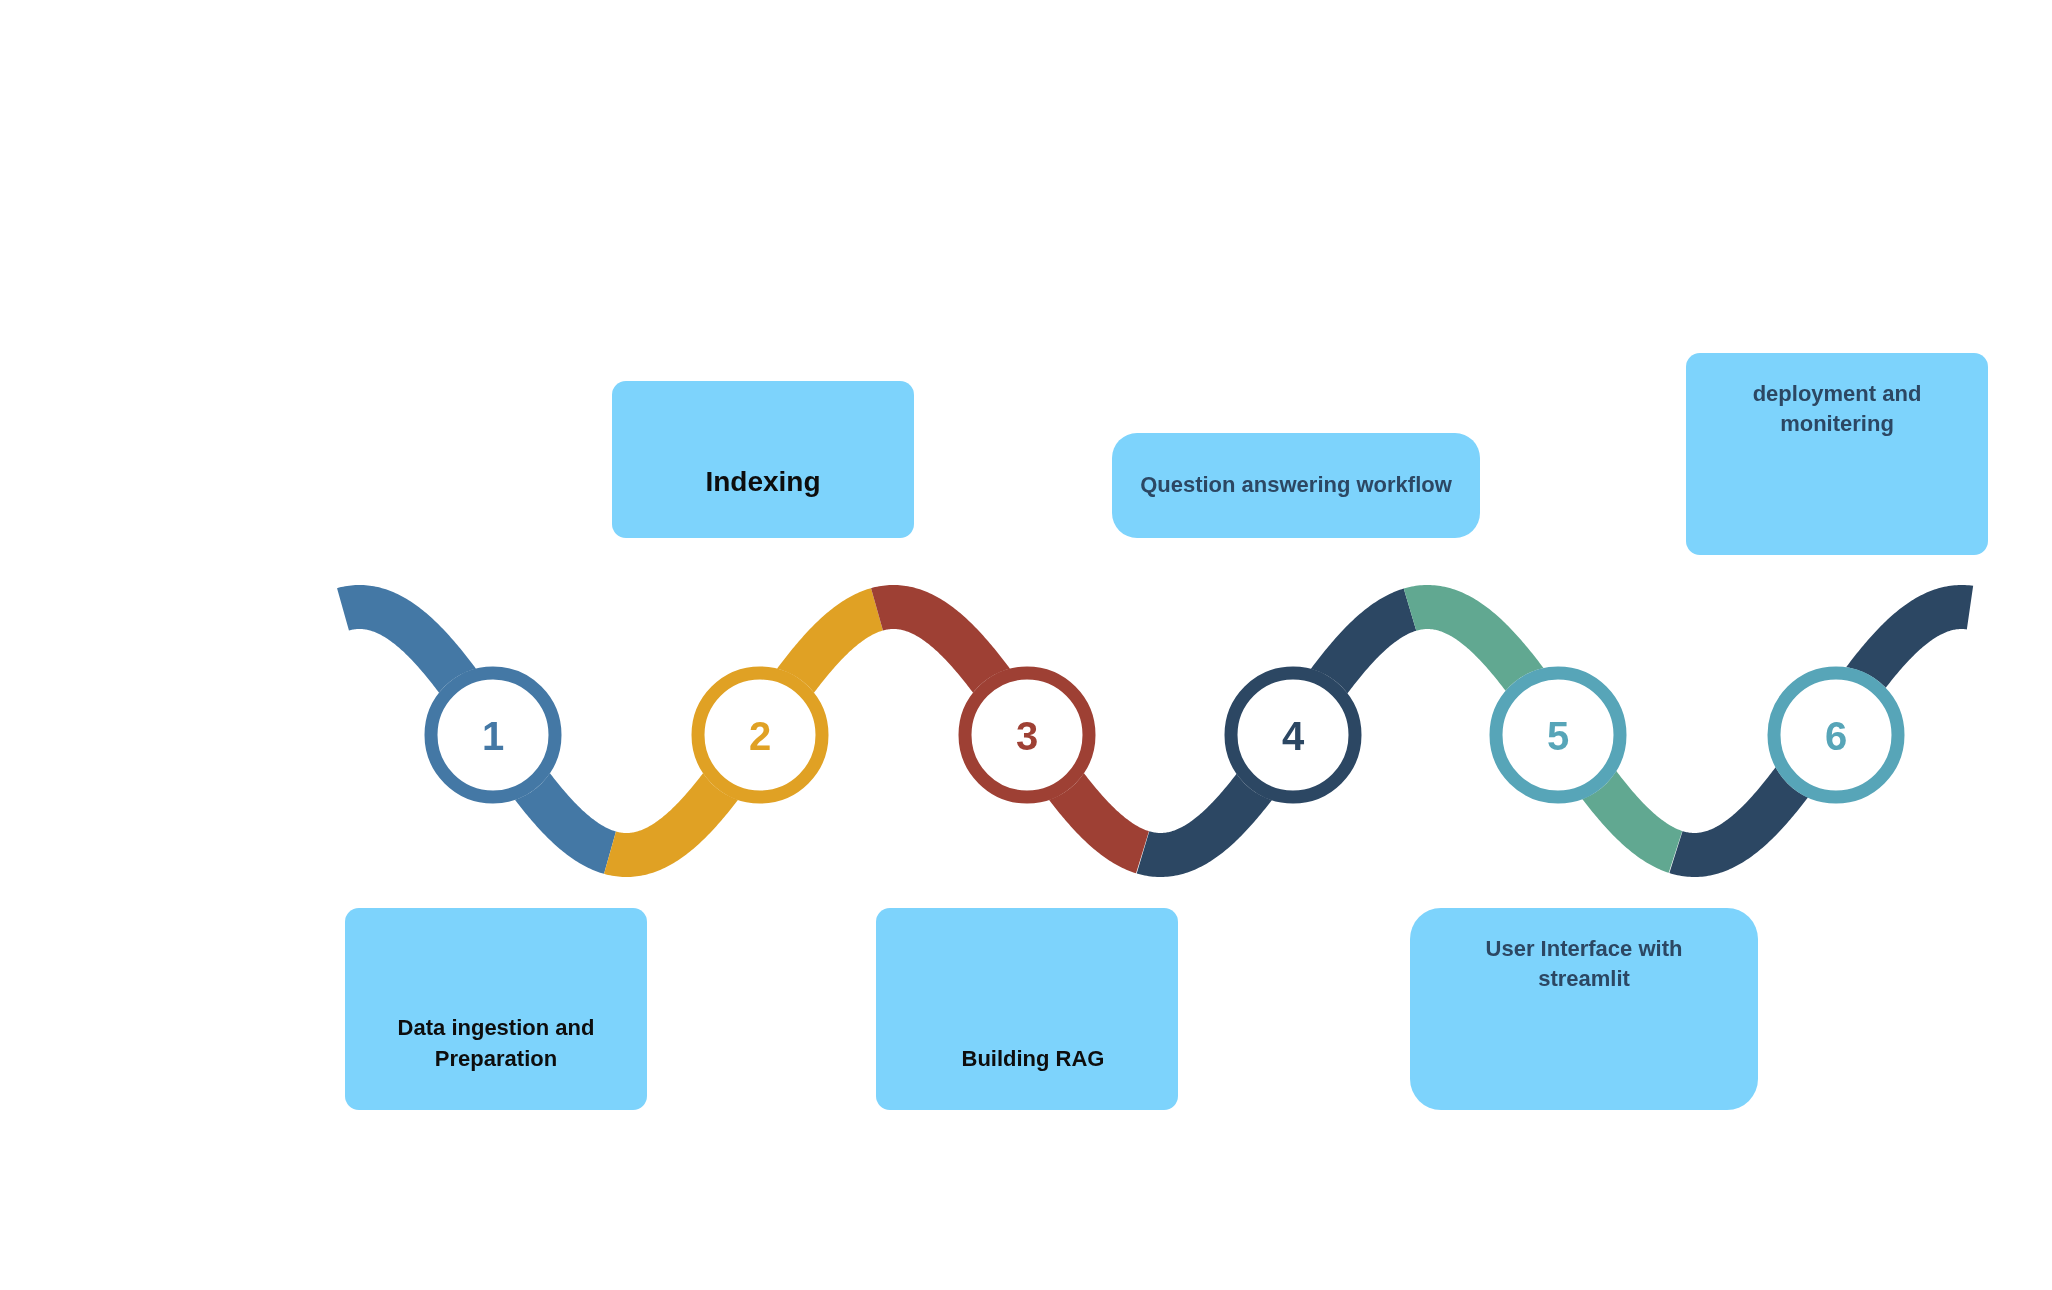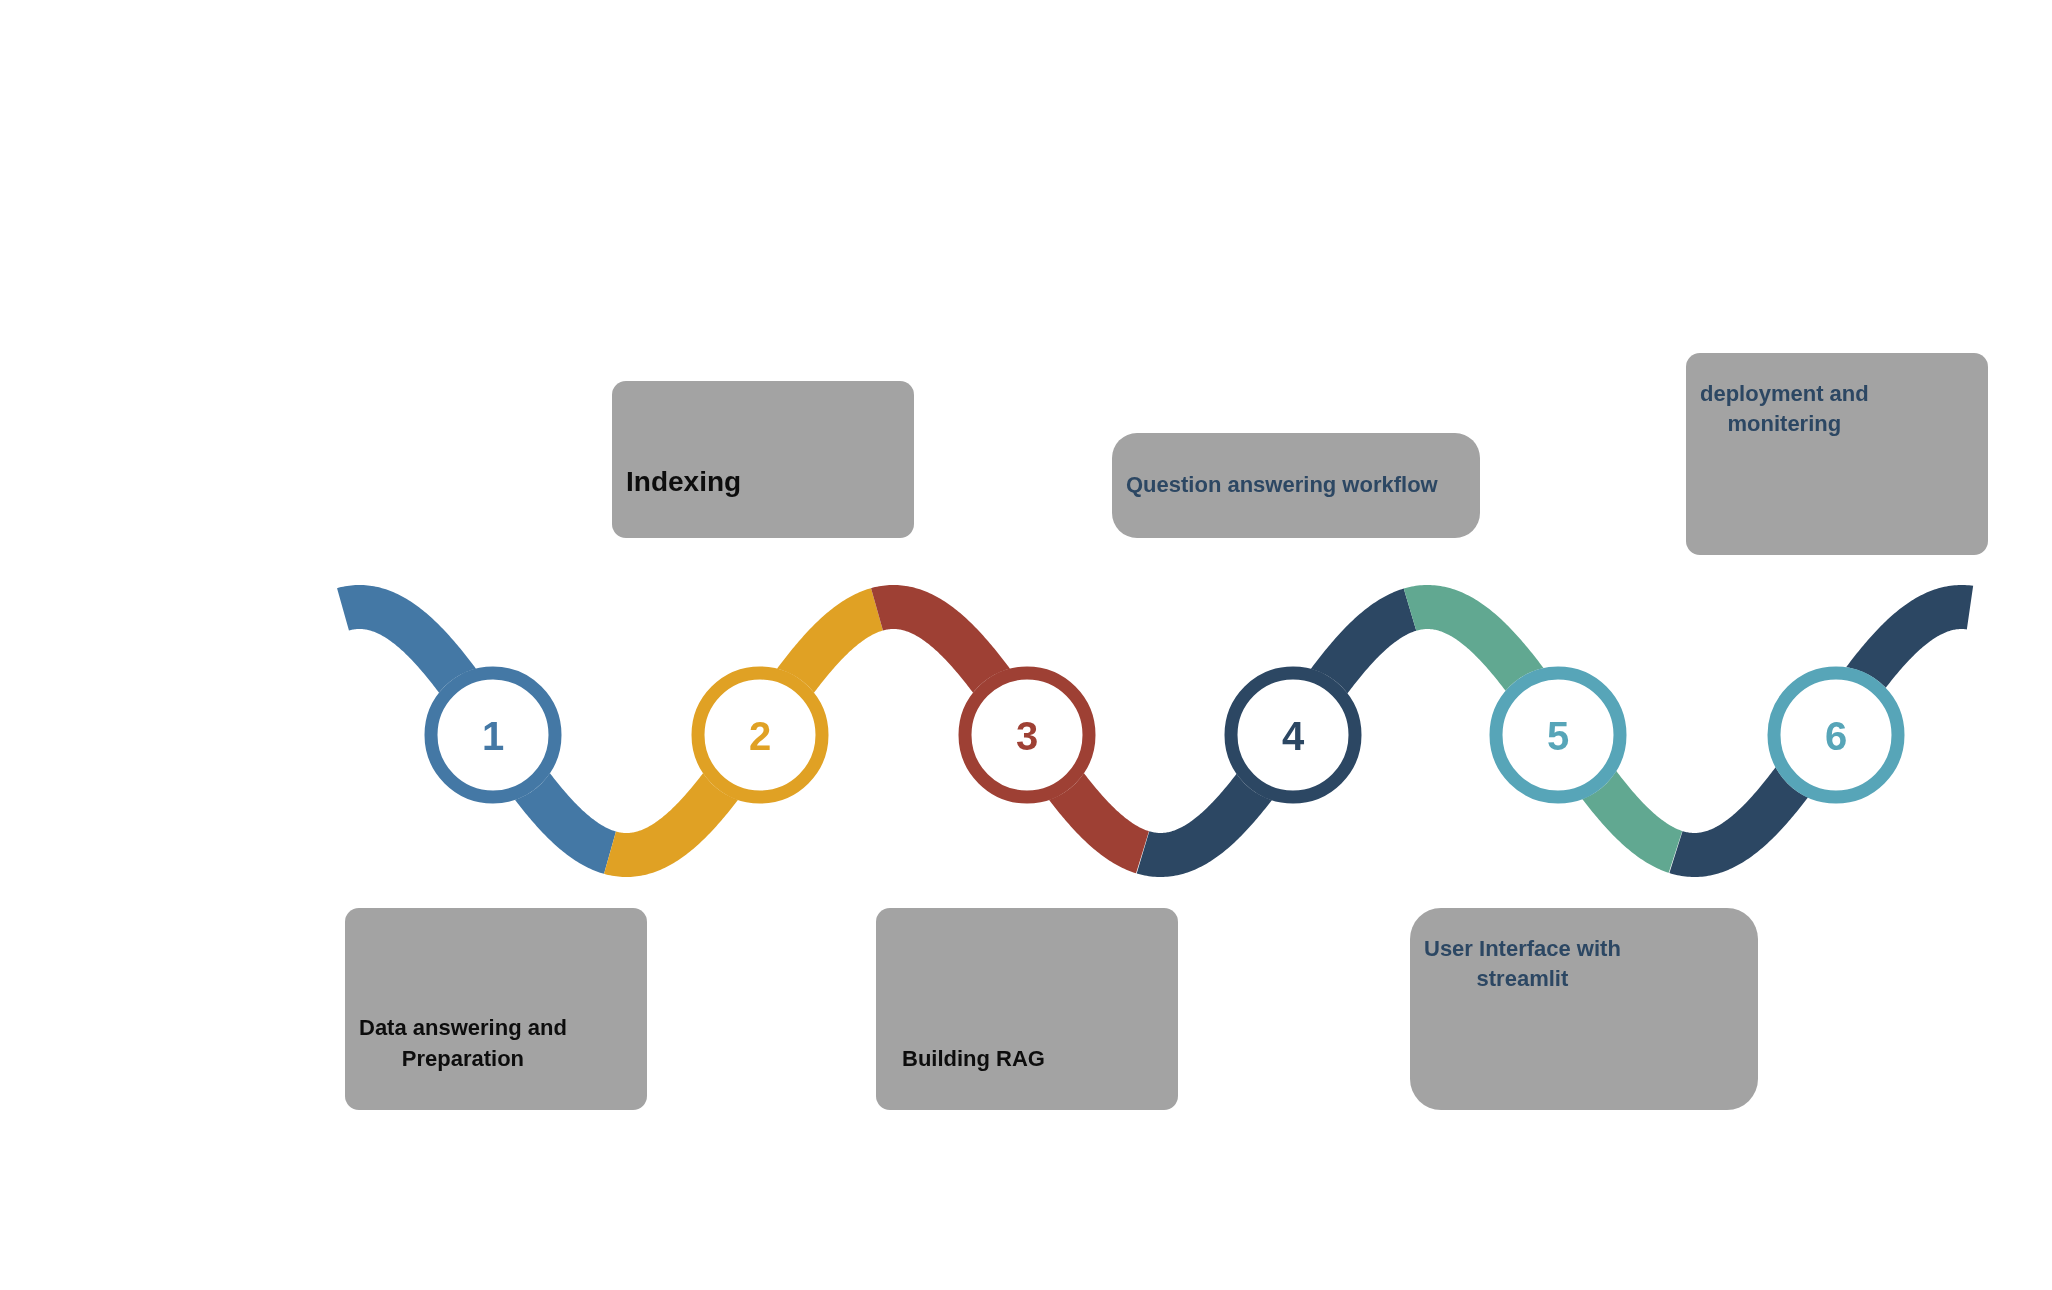--- a/index.html
+++ b/index.html
@@ -24,25 +24,25 @@
   }
   svg.wave {
     position: absolute;
     left: 0; top: 0;
     width: 2052px;
     height: 1290px;
     display: block;
   }
   .label-box {
     position: absolute;
-    background: #a3a3a3;
+    background: #7dd3fc;
     border-radius: 14px;
     box-sizing: border-box;
     display: flex;
-    justify-content: flex-start;
+    justify-content: center;
     padding-left: 14px;
     padding-right: 14px;
   }
   .label-text {
     font-weight: bold;
     text-align: center;
     line-height: 1.38;
     white-space: pre-line;
   }
   .step-num {
@@ -94,21 +94,21 @@
         <g>
           <circle cx="1836" cy="735" r="68.5" fill="#ffffff"></circle>
           <circle cx="1836" cy="735" r="62" fill="#ffffff" stroke="#57a5b8" stroke-width="13"></circle>
           <text x="1836" y="736" class="step-num" fill="#57a5b8" font-size="40" font-family="&quot;Liberation Sans&quot;, sans-serif">6</text>
         </g>
       </g>
   </svg>
 
   <div id="label-layer">
       <div class="label-box" style="left: 345px; top: 908px; width: 302px; height: 202px; align-items: flex-end; padding-bottom: 36px;">
-        <div class="label-text" style="color: rgb(13, 13, 13); font-size: 22px;">Data answering and
+        <div class="label-text" style="color: rgb(13, 13, 13); font-size: 22px;">Data ingestion and
 Preparation</div>
       </div>
       <div class="label-box" style="left: 612px; top: 381px; width: 302px; height: 157px; align-items: flex-end; padding-bottom: 36px;">
         <div class="label-text" style="color: rgb(13, 13, 13); font-size: 28px;">Indexing</div>
       </div>
       <div class="label-box" style="left: 876px; top: 908px; width: 302px; height: 202px; align-items: flex-end; padding-bottom: 36px;">
         <div class="label-text" style="color: rgb(13, 13, 13); font-size: 22px; margin-left: 12px;">Building RAG</div>
       </div>
       <div class="label-box" style="left: 1112px; top: 433px; width: 368px; height: 105px; align-items: center; border-radius: 25px;">
         <div class="label-text" style="color: rgb(44, 71, 99); font-size: 22px;">Question answering workflow</div>

